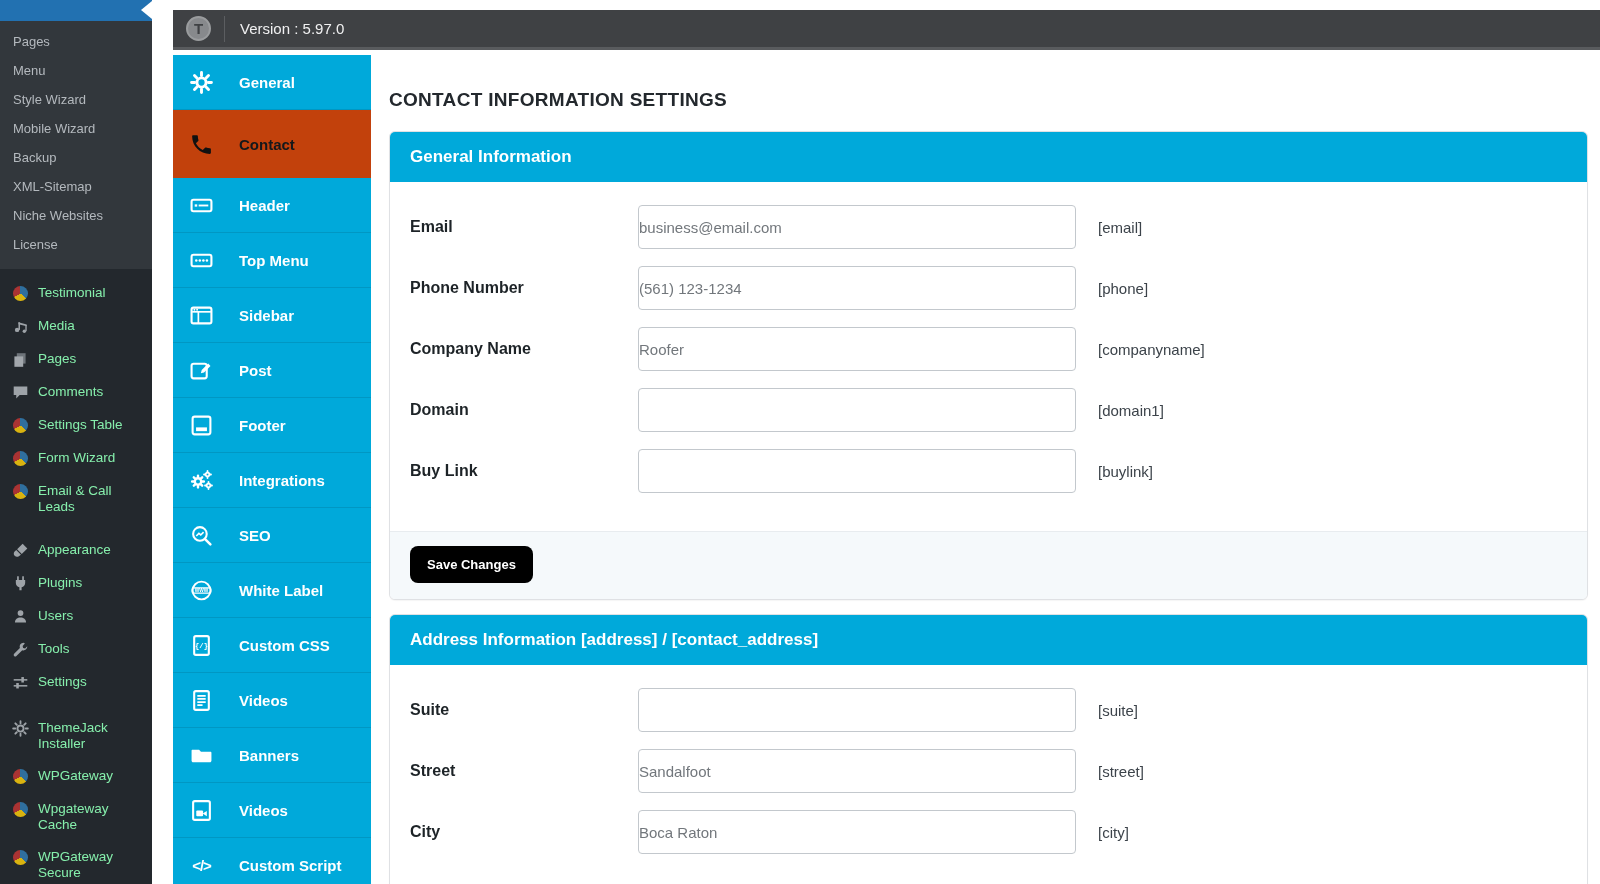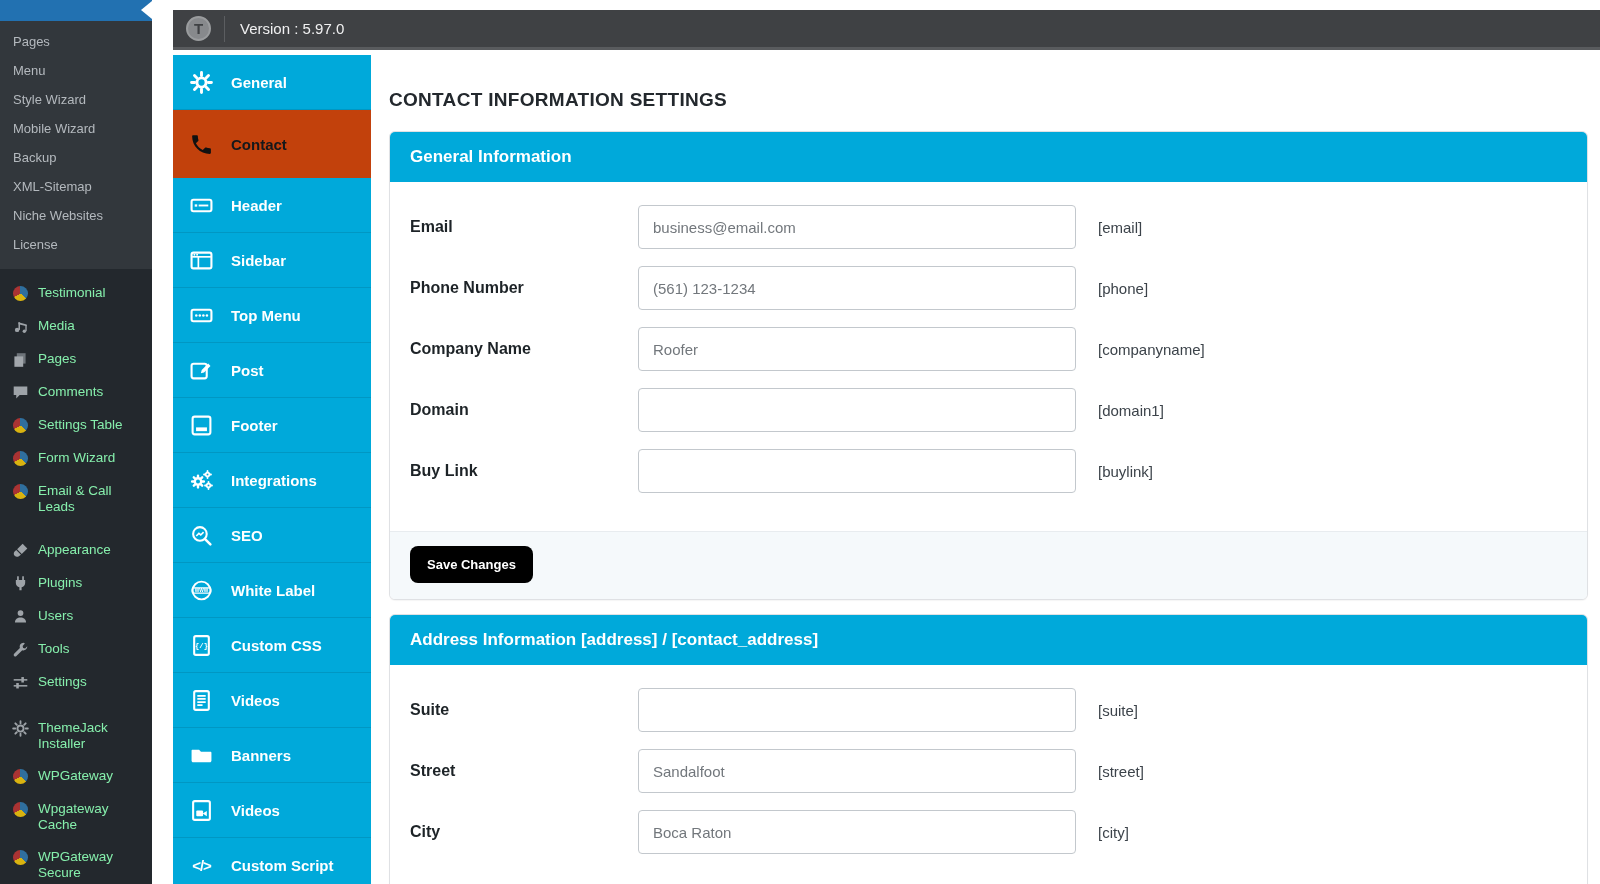--- a/index.html
+++ b/index.html
@@ -30,41 +30,41 @@
   .topbar { position:absolute; left:173px; top:10px; width:1427px; height:40px;
     background:#3f4144; border-bottom:3px solid #595b5e; display:flex; align-items:center; }
   .tj-logo { width:25px; height:25px; border-radius:50%; background:#87898c;
     border:2px solid #9a9c9e; color:#3f4144; font-weight:bold; font-size:15px;
     display:flex; align-items:center; justify-content:center; margin-left:13px; }
   .tb-sep { width:1px; height:26px; background:#5c5e61; margin:0 15px 0 13px; }
   .tb-version { color:#f0f0f1; font-size:15px; }
 
   
   .tabs { position:absolute; left:173px; top:55px; width:198px; height:829px; overflow:hidden; }
-  .tab { height:55px; display:flex; align-items:center; padding-left:15px; gap:16px;
+  .tab { height:55px; display:flex; align-items:center; padding-left:15px; gap:24px;
     background:#00a9da; border-bottom:1px solid rgba(0,0,0,0.10);
     color:#fff; font-size:15px; font-weight:bold; cursor:pointer; }
   .tab.active { height:68px; background:#c2410c; color:#15181b; border-bottom:none; }
   .ticon { width:27px; min-width:27px; display:flex; justify-content:center; align-items:center; }
   .code-glyph { font-size:15px; font-weight:bold; letter-spacing:-1px; }
 
   
   .main { position:absolute; left:389px; top:75px; width:1199px; }
   .page-title { font-size:19px; font-weight:600; color:#23282d; letter-spacing:.3px;
     margin:14px 0 20px; }
   .panel { border:1px solid #dfe1e4; border-radius:6px; background:#fff;
     margin-bottom:14px; overflow:hidden; box-shadow:0 1px 1px rgba(0,0,0,0.04); }
   .panel-head { background:#00a9da; height:50px; display:flex; align-items:center;
     padding-left:20px; color:#fff; font-size:17px; font-weight:bold; }
   .panel-body { padding:23px 20px 21px; }
   .frow { display:flex; align-items:center; margin-bottom:17px; }
   .frow:last-child { margin-bottom:17px; }
   .flabel { width:228px; font-size:16px; font-weight:600; color:#1d2327; }
   .finput { width:438px; height:44px; border:1px solid #c3c8cd; border-radius:4px;
-    padding:0 14px; font-size:15px; color:#72777c; background:#fff; outline:none; }
+    padding:0 0; font-size:15px; color:#72777c; background:#fff; outline:none; }
   .fshort { margin-left:22px; font-size:15px; color:#3c434a; }
   .panel-foot { background:#f5f9fb; border-top:1px solid #e8ecef; padding:14px 20px 16px; }
   .save-btn { background:#000; color:#fff; font-size:13px; font-weight:bold;
     padding:11px 17px; border:none; border-radius:8px; cursor:pointer; }
 </style>
 </head>
 <body>
 
 <div class="wp-sidebar">
   <div class="wp-current">
@@ -261,44 +261,44 @@
           <rect x="1.5" y="5.5" width="19" height="11" rx="1.8" stroke="#fff" stroke-width="2" fill="none"></rect>
           <rect x="4.5" y="9.9" width="2.4" height="2.2" fill="#fff"></rect>
           <rect x="8.3" y="10.1" width="9.2" height="1.8" fill="#fff"></rect>
         </svg>
     </span>
     <span>Header</span>
   </div>
   <div class="tab">
     <span class="ticon">
       <svg viewBox="0 0 22 22" width="23" height="23">
+          <rect x="1.5" y="5.5" width="19" height="11" rx="1.8" stroke="#fff" stroke-width="2" fill="none"></rect>
+          <circle cx="6" cy="11" r="1.2" fill="#fff"></circle>
+          <circle cx="9.4" cy="11" r="1.2" fill="#fff"></circle>
+          <circle cx="12.8" cy="11" r="1.2" fill="#fff"></circle>
+          <circle cx="16.2" cy="11" r="1.2" fill="#fff"></circle>
+        </svg>
+    </span>
+    <span>Top Menu</span>
+  </div>
+  <div class="tab">
+    <span class="ticon">
+      <svg viewBox="0 0 22 22" width="23" height="23">
           <rect x="1.5" y="3.5" width="19" height="15" rx="1.8" stroke="#fff" stroke-width="2" fill="none"></rect>
           <path d="M2 7.5h18" stroke="#fff" stroke-width="1.6"></path>
           <circle cx="4.2" cy="5.5" r=".9" fill="#fff"></circle>
           <circle cx="6.8" cy="5.5" r=".9" fill="#fff"></circle>
           <path d="M8 7.5v11" stroke="#fff" stroke-width="1.6"></path>
         </svg>
     </span>
     <span>Sidebar</span>
   </div>
   <div class="tab">
     <span class="ticon">
       <svg viewBox="0 0 22 22" width="23" height="23">
-          <rect x="1.5" y="5.5" width="19" height="11" rx="1.8" stroke="#fff" stroke-width="2" fill="none"></rect>
-          <circle cx="6" cy="11" r="1.2" fill="#fff"></circle>
-          <circle cx="9.4" cy="11" r="1.2" fill="#fff"></circle>
-          <circle cx="12.8" cy="11" r="1.2" fill="#fff"></circle>
-          <circle cx="16.2" cy="11" r="1.2" fill="#fff"></circle>
-        </svg>
-    </span>
-    <span>Top Menu</span>
-  </div>
-  <div class="tab">
-    <span class="ticon">
-      <svg viewBox="0 0 22 22" width="23" height="23">
           <rect x="1.5" y="4.5" width="14.5" height="14" rx="2" stroke="#fff" stroke-width="2" fill="none"></rect>
           <path d="M11.2 10.6l6.2-6.2 2.2 2.2-6.2 6.2-3 .8.8-3z" fill="#fff"></path>
         </svg>
     </span>
     <span>Post</span>
   </div>
   <div class="tab">
     <span class="ticon">
       <svg viewBox="0 0 22 22" width="23" height="23">
           <rect x="2.5" y="2.5" width="17" height="17" rx="2" stroke="#fff" stroke-width="2" fill="none"></rect>

